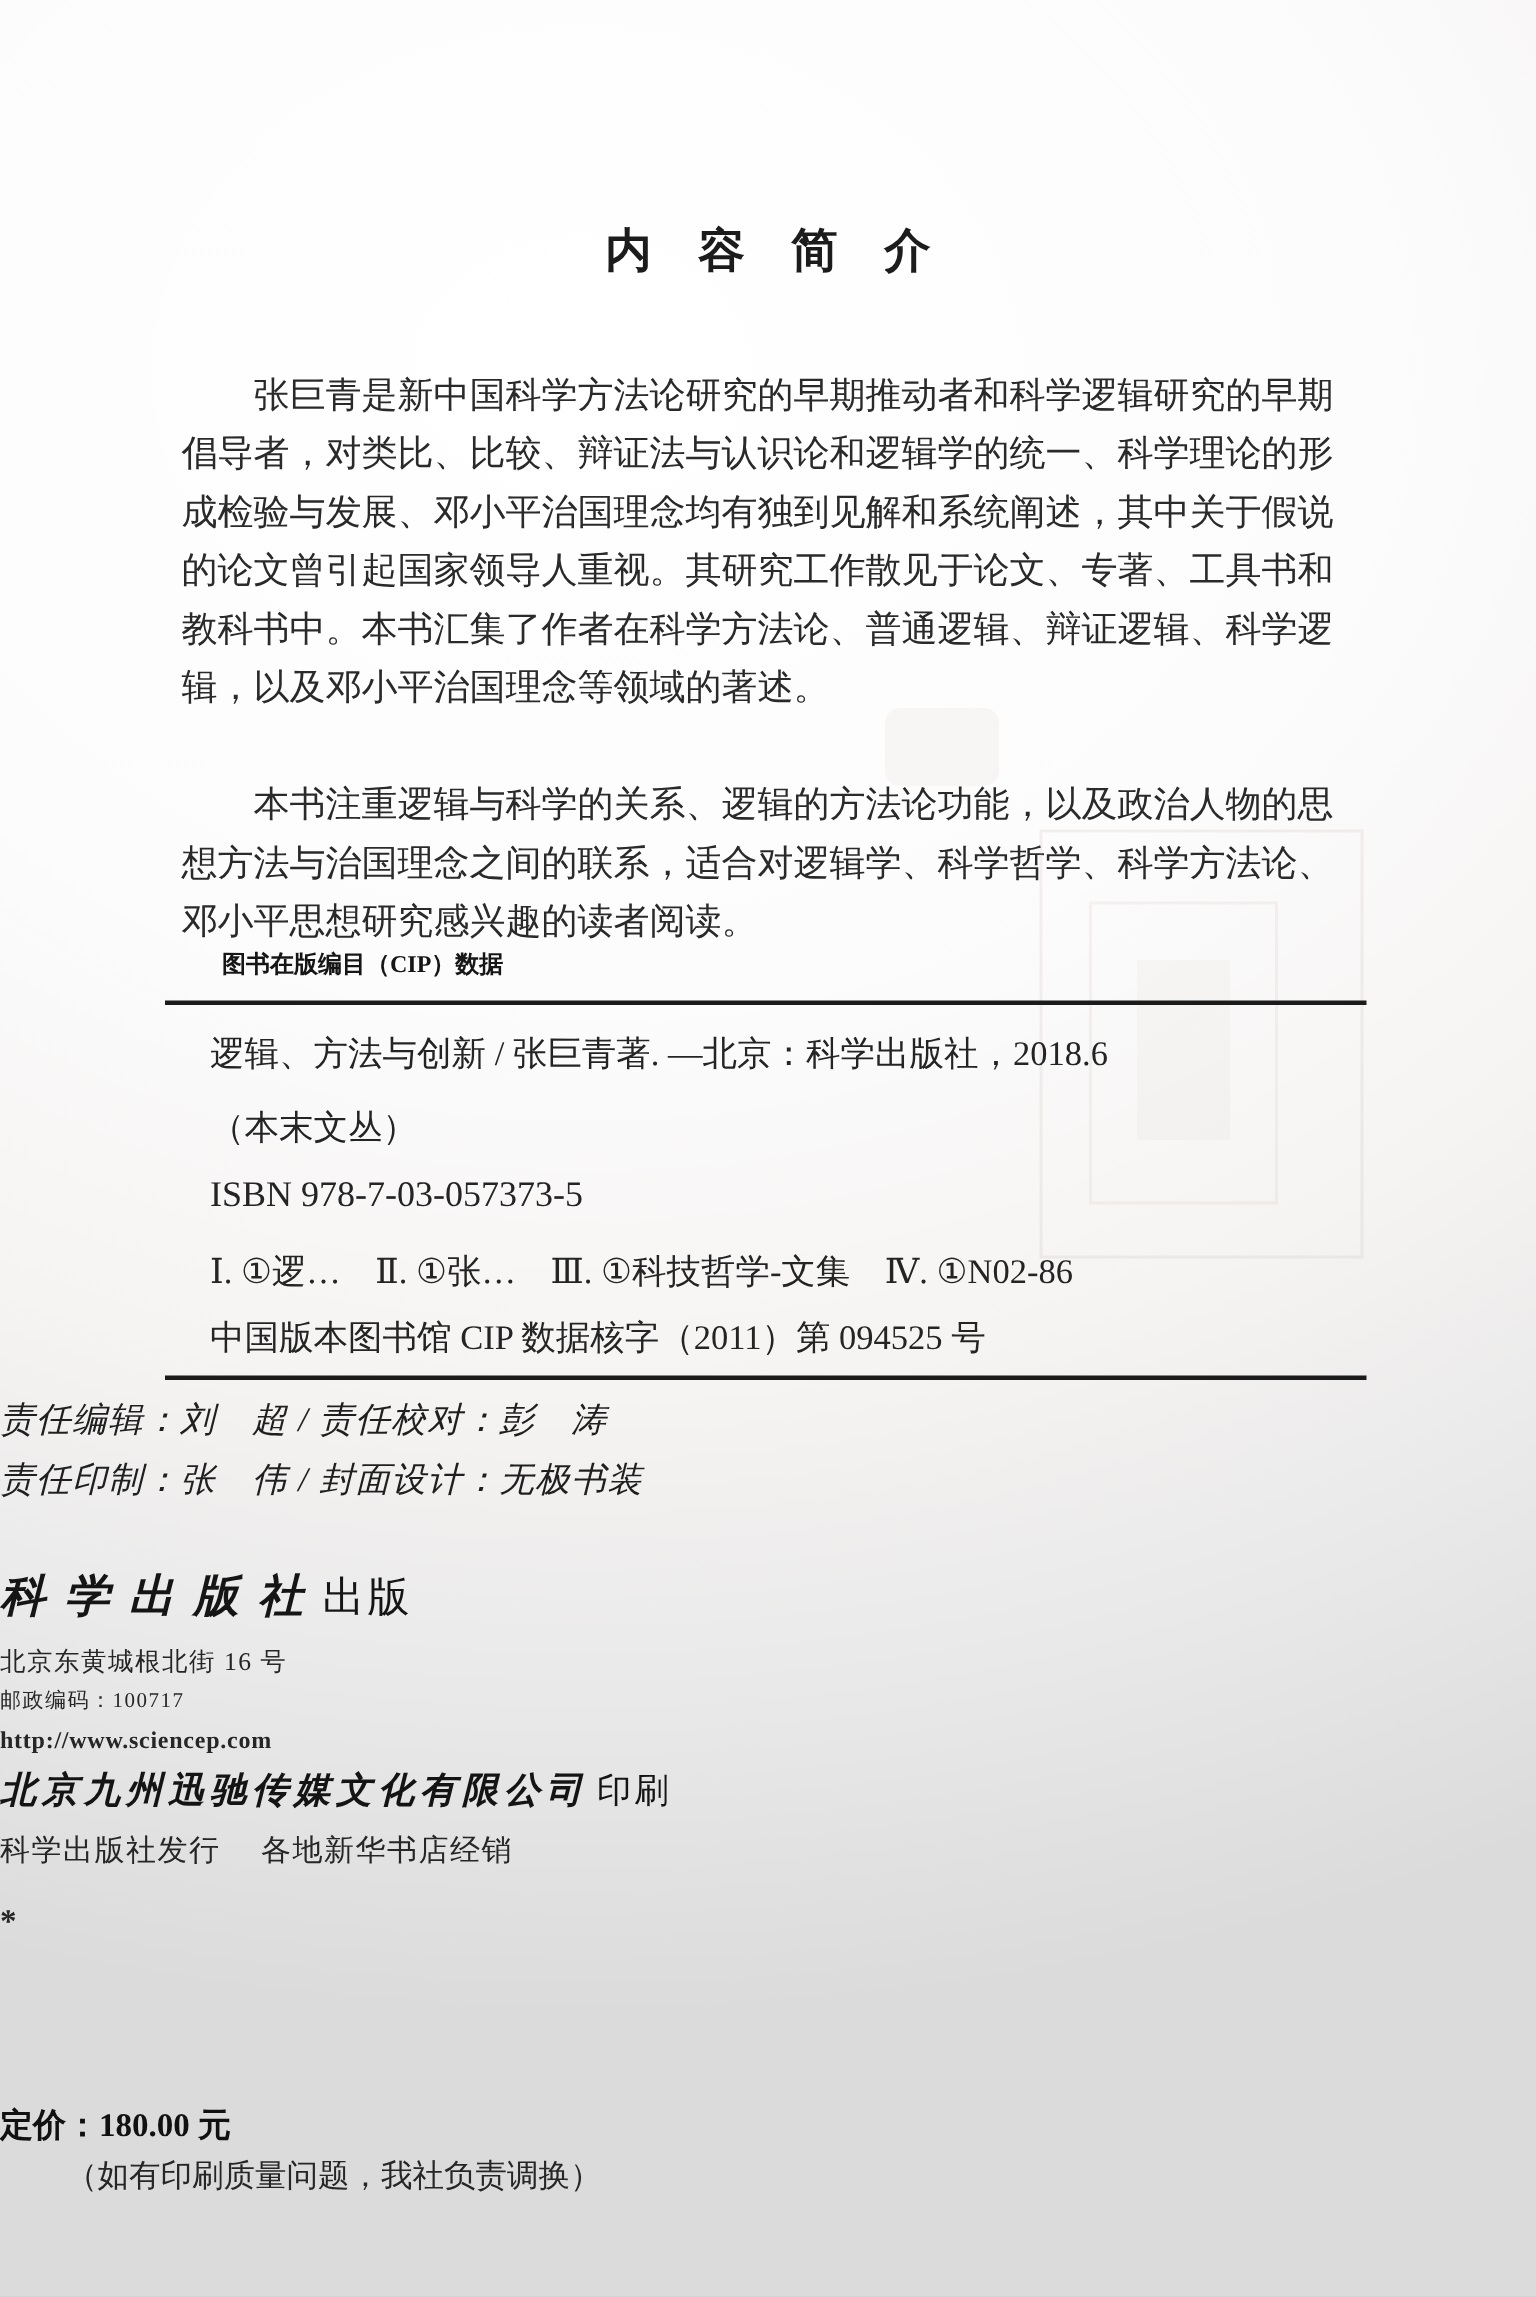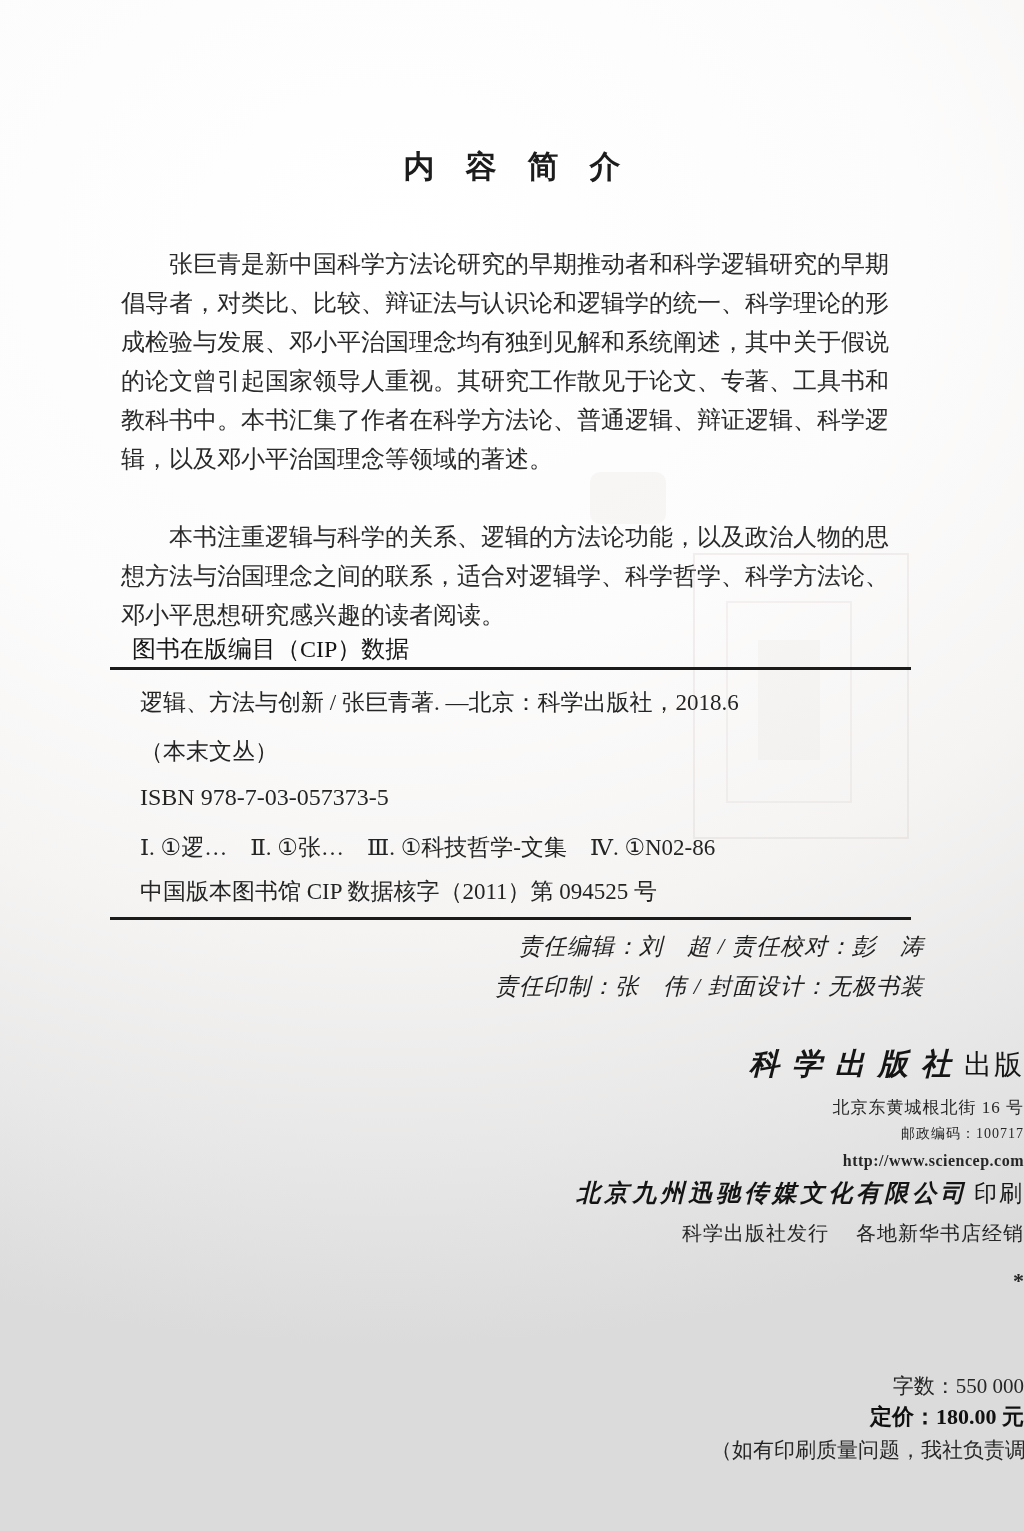--- a/index.html
+++ b/index.html
@@ -25,45 +25,45 @@
   }
   .intro {
     left: 121px; width: 788px; top: 206px;
     font-size: 24px; line-height: 39px;
     white-space: pre-line; text-align: justify;
     color: #2a2a2a;
   }
   .intro p { margin: 0; }
 
   .cip-heading {
-    left: 132px; top: 633px;
-    font-size: 24px; font-weight: normal; color: #161616;
+    left: 148px; top: 633px;
+    font-size: 16px; font-weight: bold; color: #161616;
   }
   .rule {
     left: 110px; width: 801px; height: 3px;
     background: #1b1b1b;
   }
   .rule-top { top: 667px; }
   .rule-bottom { top: 917px; }
   .cip-line { left: 140px; font-size: 23px; color: #242424; }
   .cip-title   { top: 687px; }
   .cip-series  { top: 736px; }
   .cip-isbn    { top: 784px; font-size: 24px; }
   .cip-class   { top: 832px; }
   .cip-record  { top: 876px; }
 
   .staff-line {
-    left: 0; width: 924px; text-align: right;
+    left: 0; width: 924px; text-align: left;
     font-size: 23px; font-style: italic; color: #1f1f1f;
     letter-spacing: 1px;
   }
   .staff-1 { top: 931px; }
   .staff-2 { top: 971px; }
 
-  .center-line { left: 0; width: 1024px; text-align: right; }
+  .center-line { left: 0; width: 1024px; text-align: left; }
 
   .imprint { top: 1044px; font-size: 28px; color: #151515; }
   .brand-calli {
     font-weight: bold; font-size: 30px; letter-spacing: 13px;
     font-style: italic;
   }
   .imprint-suffix { font-size: 28px; letter-spacing: 2px; }
 
   .addr     { top: 1096px; font-size: 17px; letter-spacing: 1px; }
   .postcode { top: 1125px; font-size: 14px; letter-spacing: 1px; }
@@ -153,17 +153,16 @@
 
   <div class="abs center-line printer">
     <span class="printer-brand">北京九州迅驰传媒文化有限公司</span> <span class="printer-suffix">印刷</span>
   </div>
 
   <div class="abs center-line distribution">科学出版社发行　 各地新华书店经销</div>
 
   <div class="abs center-line star">*</div>
 
 
-  <div class="abs center-line word-count">字数：550 000</div>
   <div class="abs center-line price">定价：180.00 元</div>
   <div class="abs center-line notice">（如有印刷质量问题，我社负责调换）</div>
 
 </div>
 
 </body></html>

